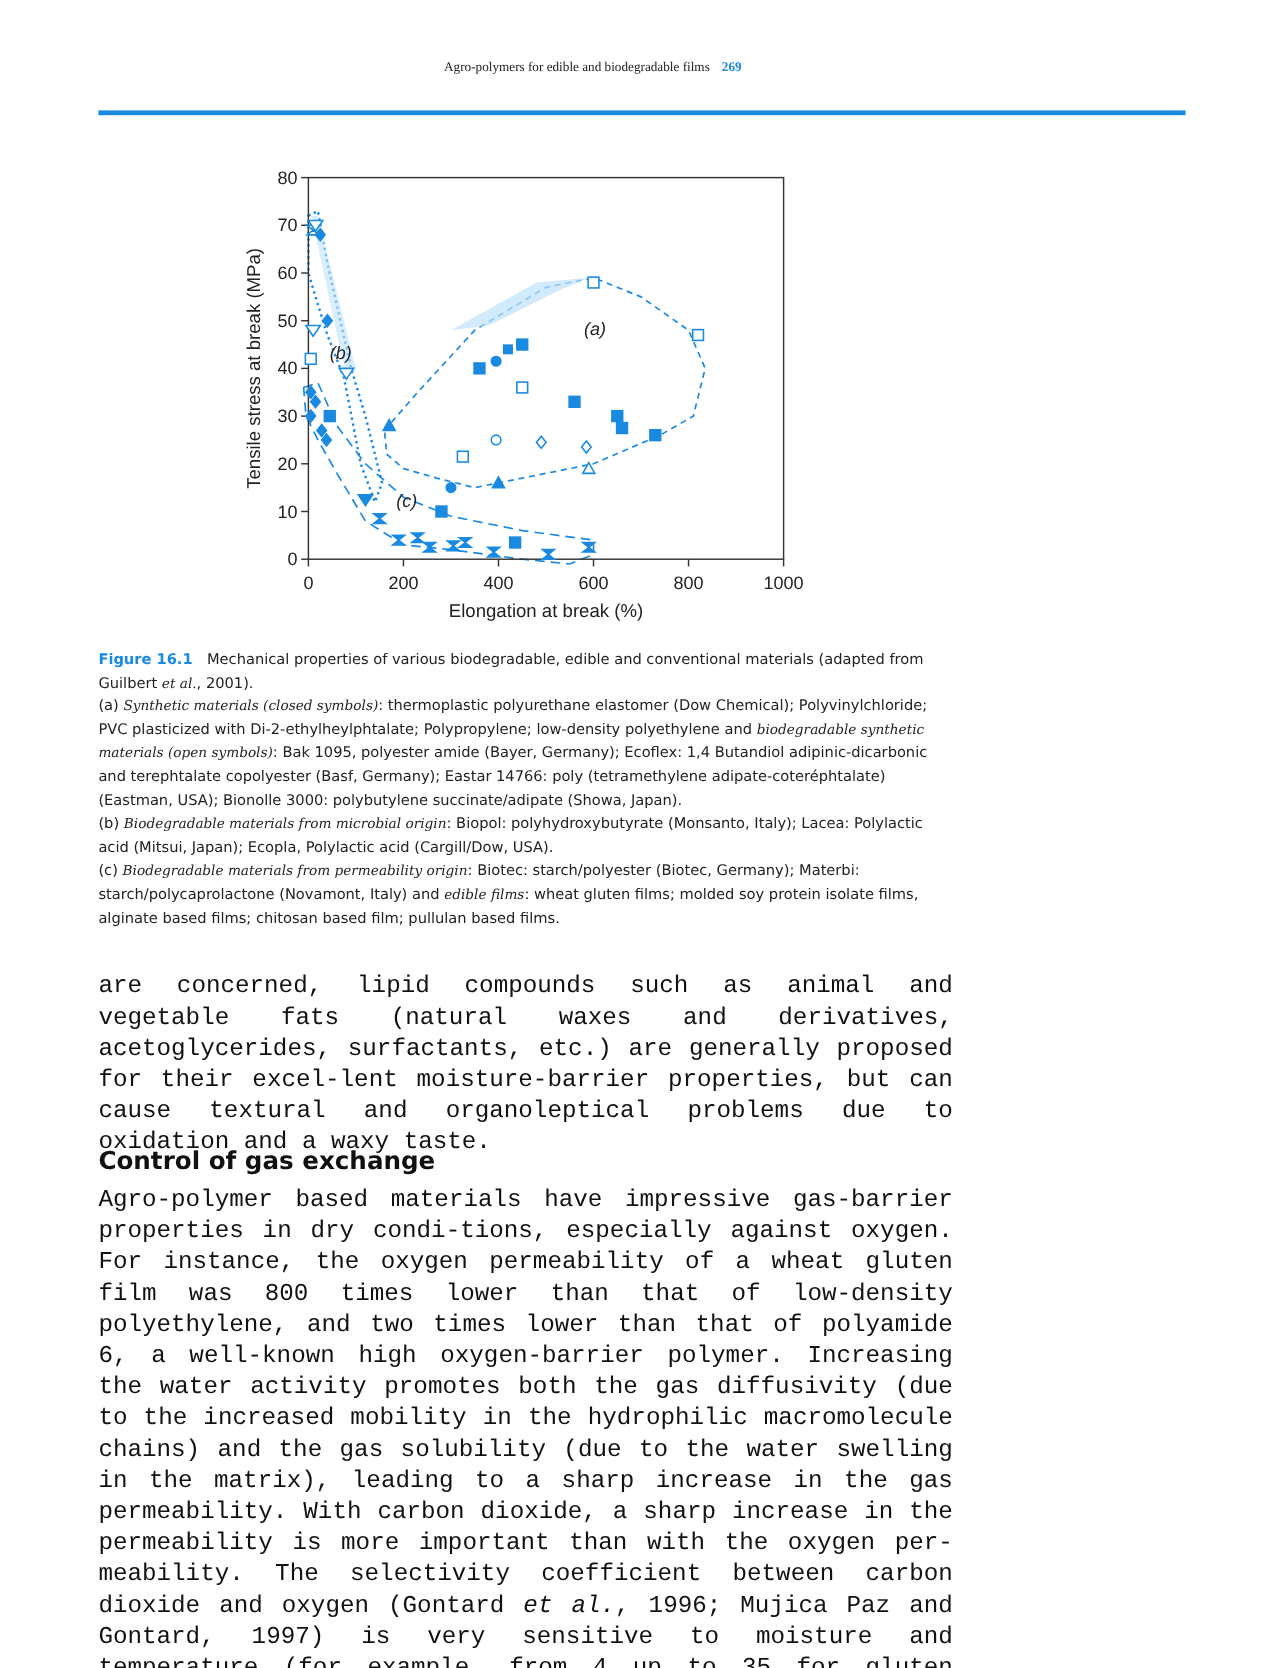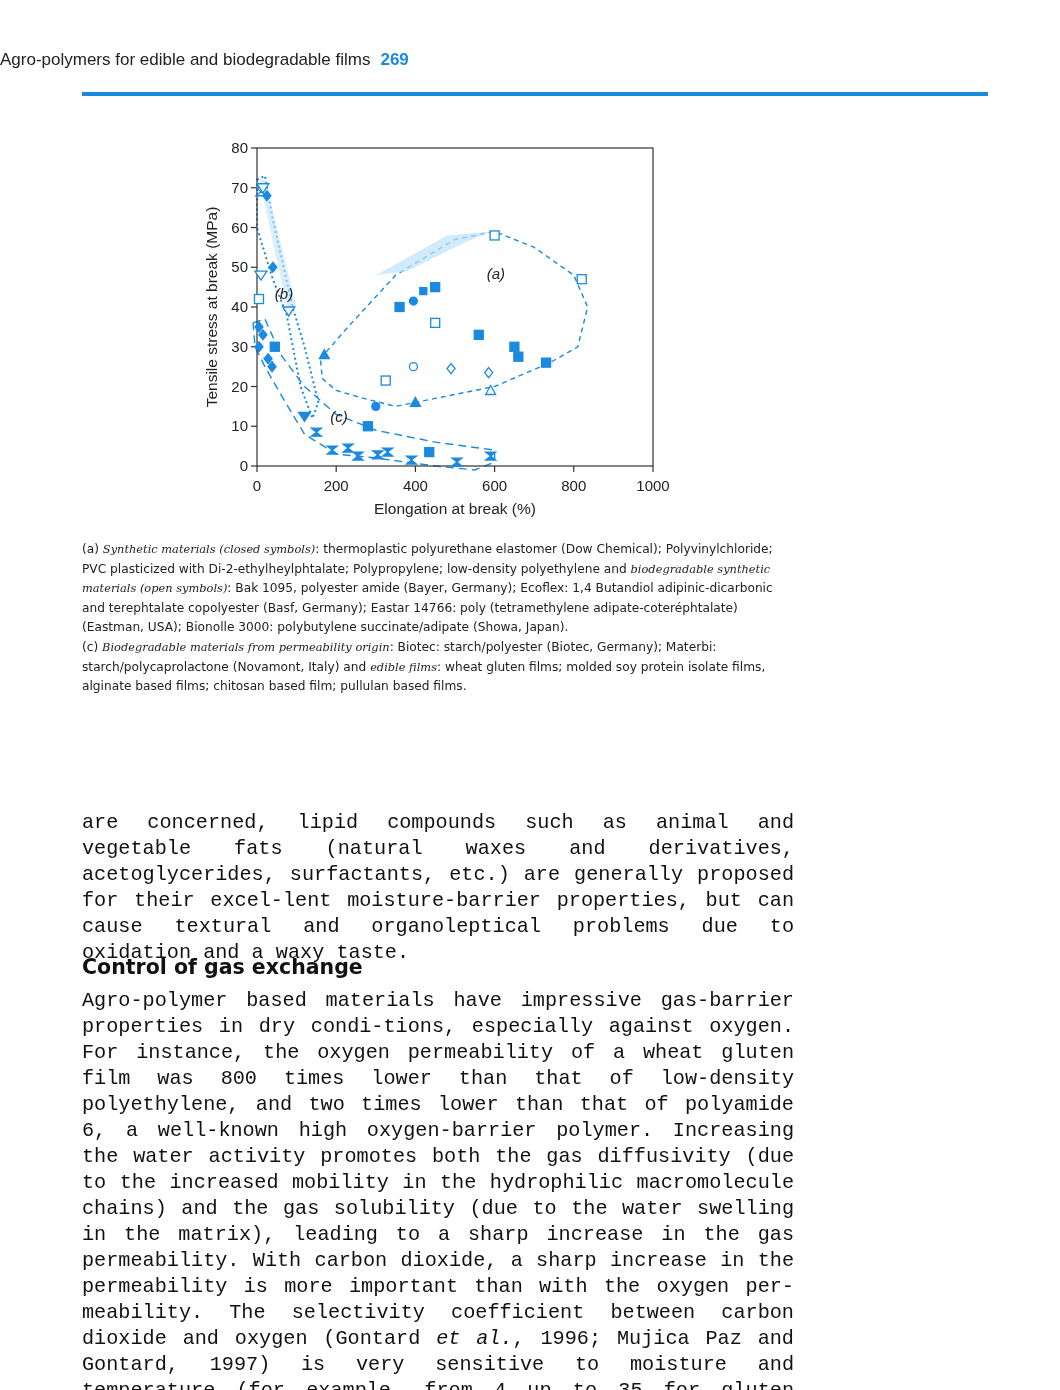--- a/index.html
+++ b/index.html
@@ -1,19 +1,19 @@
 <!DOCTYPE html>
 <html><head>
 <meta charset="utf-8">
 <style>
   html, body { margin: 0; padding: 0; background: #ffffff; }
   body { width: 1060px; height: 1390px; position: relative; overflow: hidden; color: #1a1a1a; }
   .running-head {
-    position: absolute; left: 0; top: 50px; width: 988px; text-align: left;
-    font-family: Liberation Sans, sans-serif; font-size: 17px; color: #222;
+    position: absolute; left: 0; top: 50px; width: 988px; text-align: center;
+    font-family: Liberation Serif, serif; font-size: 11px; color: #222;
   }
   .running-head .page-num { color: #1a8ae0; font-weight: bold; margin-left: 10px; }
   .rule { position: absolute; left: 82px; top: 92px; width: 906px; height: 4px; background: #1a8ae0; }
   #chart { position: absolute; left: 0; top: 0; }
   .chart-text { font-family: "Liberation Sans", sans-serif; fill: #222; }
   .caption {
     position: absolute; left: 82px; top: 540px; width: 712px;
     font-family: "DejaVu Sans", sans-serif; font-size: 12.2px; line-height: 19.6px; color: #222;
   }
   .caption p { margin: 0; }
@@ -132,21 +132,23 @@
   <g id="annots">
       <text x="486.67999999999995" y="279.17499999999995" font-size="15" font-style="italic" class="chart-text" fill="#444">(a)</text>
       <text x="274.82" y="299.04999999999995" font-size="15" font-style="italic" class="chart-text" fill="#444">(b)</text>
       <text x="330.26" y="422.275" font-size="15" font-style="italic" class="chart-text" fill="#444">(c)</text>
     </g>
   <text class="chart-text" x="455" y="514" text-anchor="middle" font-size="15.5">Elongation at break (%)</text>
   <text class="chart-text" x="0" y="0" text-anchor="middle" font-size="15.5" transform="translate(217,307) rotate(-90)">Tensile stress at break (MPa)</text>
 </svg>
 
 <div class="caption">
+  <p><span class="fig-label">Figure 16.1</span><span>Mechanical properties of various biodegradable, edible and conventional materials (adapted from Guilbert </span><i>et al.</i><span>, 2001).</span></p>
   <p><span>(a) </span><i>Synthetic materials (closed symbols)</i><span>: thermoplastic polyurethane elastomer (Dow Chemical); Polyvinylchloride; PVC plasticized with Di-2-ethylheylphtalate; Polypropylene; low-density polyethylene and </span><i>biodegradable synthetic materials (open symbols)</i><span>: Bak 1095, polyester amide (Bayer, Germany); Ecoflex: 1,4 Butandiol adipinic-dicarbonic and terephtalate copolyester (Basf, Germany); Eastar 14766: poly (tetramethylene adipate-coteréphtalate) (Eastman, USA); Bionolle 3000: polybutylene succinate/adipate (Showa, Japan).</span></p>
+  <p><span>(b) </span><i>Biodegradable materials from microbial origin</i><span>: Biopol: polyhydroxybutyrate (Monsanto, Italy); Lacea: Polylactic acid (Mitsui, Japan); Ecopla, Polylactic acid (Cargill/Dow, USA).</span></p>
   <p><span>(c) </span><i>Biodegradable materials from permeability origin</i><span>: Biotec: starch/polyester (Biotec, Germany); Materbi: starch/polycaprolactone (Novamont, Italy) and </span><i>edible films</i><span>: wheat gluten films; molded soy protein isolate films, alginate based films; chitosan based film; pullulan based films.</span></p>
 </div>
 
 <div class="body-text para1">
   <p>are concerned, lipid compounds such as animal and vegetable fats (natural waxes and derivatives, acetoglycerides, surfactants, etc.) are generally proposed for their excel-lent moisture-barrier properties, but can cause textural and organoleptical problems due to oxidation and a waxy taste.</p>
 </div>
 
 <h2 class="section-heading">Control of gas exchange</h2>
 
 <div class="body-text para2">

